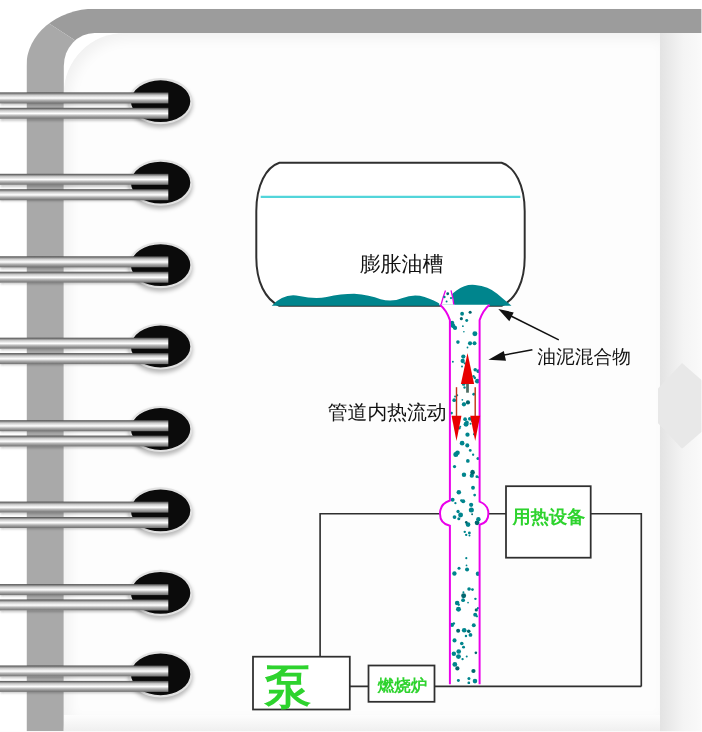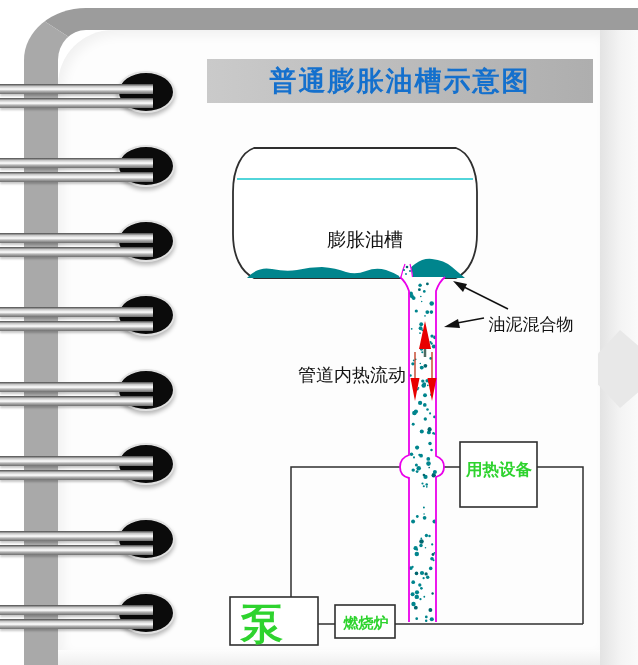--- a/index.html
+++ b/index.html
@@ -97,23 +97,20 @@
 <body>
 
 <div class="stage">
 
   <div class="frame"></div>
   <div class="page"></div>
   <div class="page-right-shadow"></div>
   <div class="page-bottom-shadow"></div>
   <div class="chevron"></div>
 
-  <div class="title-bar">
-    <span>普通膨胀油槽示意图</span>
-  </div>
 
   <svg id="diagram" width="638" height="665" viewBox="0 0 638 665">
 
     <path class="tank-outline" d="M 254 148 L 456 148 C 468 152 477 168 477 192 L 477 234
              C 477 256 469 272 456 278 L 254 278
              C 241 272 233 256 233 234 L 233 192 C 233 168 242 152 254 148 Z"></path>
     <line class="liquid" x1="237" y1="179" x2="473" y2="179"></line>
     <text class="lbl t-tank" x="365" y="246" text-anchor="middle">膨胀油槽</text>
 
     <path class="sediment" d="M 247 278 Q 258 266 272 269 Q 286 272 297 270 Q 310 267 322 267

